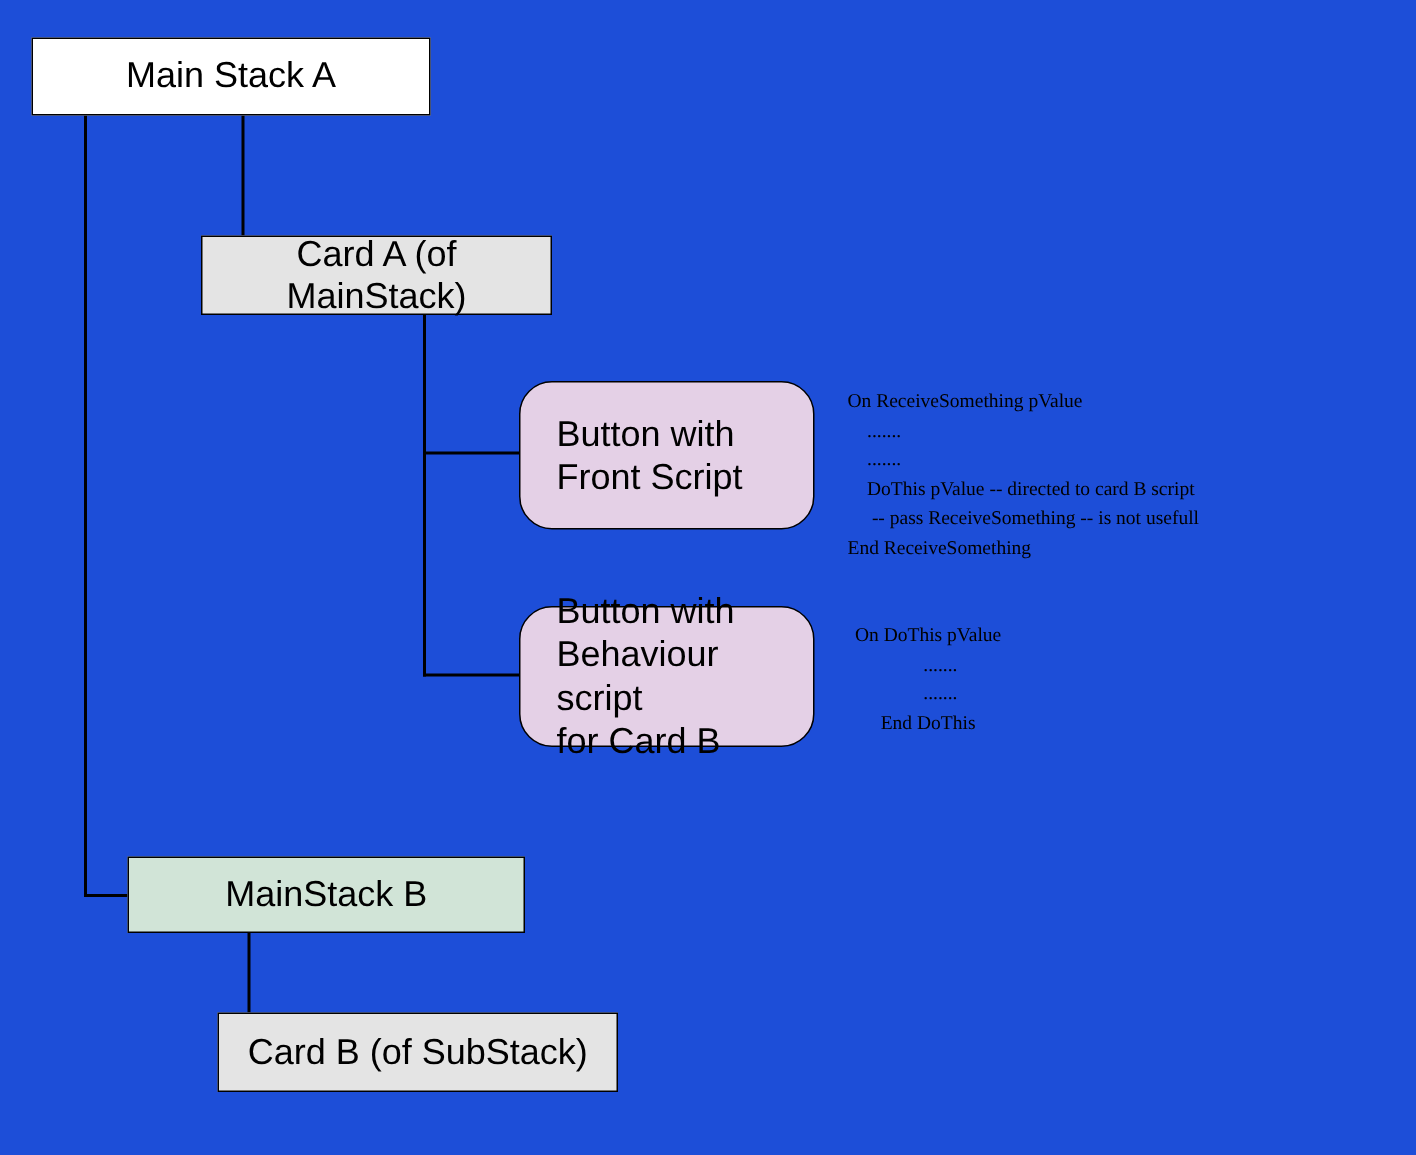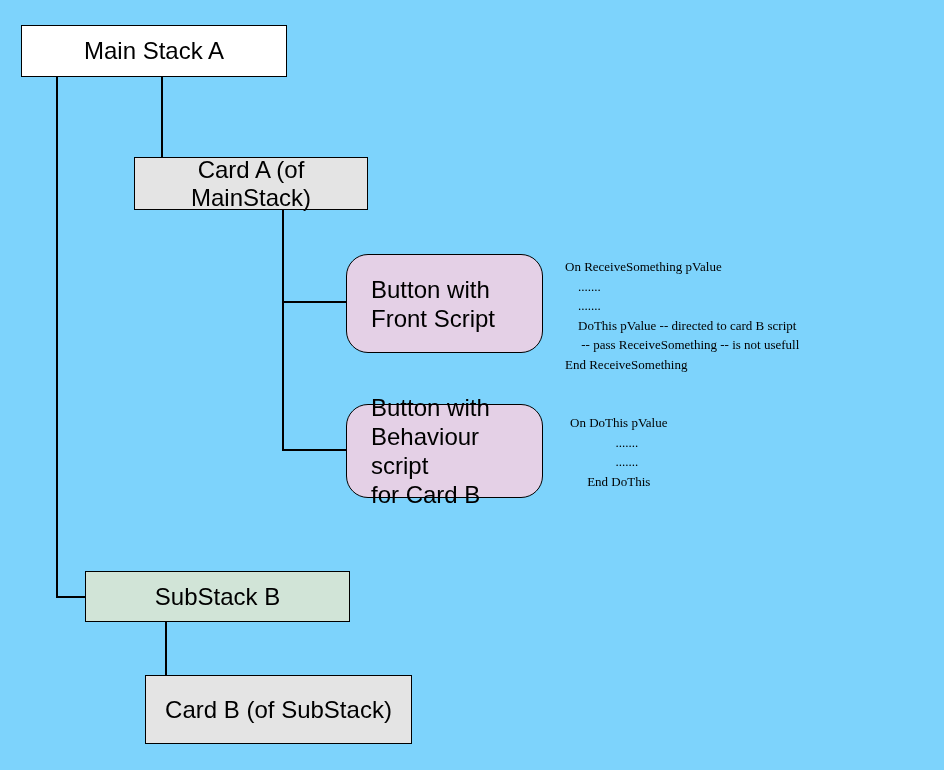--- a/index.html
+++ b/index.html
@@ -1,20 +1,20 @@
 <!DOCTYPE html>
 <html><head>
 <meta charset="utf-8">
 <style>
   html, body { margin: 0; padding: 0; }
   .canvas {
     position: relative;
     width: 944px;
     height: 770px;
-    background: #7dd3fc;
+    background: #1d4ed8;
     color: #000;
     font-family: "Liberation Sans", sans-serif;
     overflow: hidden;
   }
   .line { position: absolute; background: #000; }
   .node {
     position: absolute;
     box-sizing: border-box;
     border: 1.5px solid #000;
     display: flex;
@@ -37,21 +37,21 @@
     left: 346px; top: 404px; width: 197px; height: 94px;
     background: #e4d0e6; border-radius: 22px;
     justify-content: flex-start; padding-left: 24px;
   }
   #button-front-script .node-label,
   #button-behaviour-script .node-label {
     text-align: left;
     line-height: 29px;
   }
   #substack-b     { left: 85px;  top: 571px; width: 265px; height: 51px; background: #d1e4d7; }
-  #card-b         { left: 145px; top: 675px; width: 267px; height: 69px; background: #e4e4e4; }
+  #card-b         { left: 145px; top: 675px; width: 267px; height: 53px; background: #e4e4e4; }
 
   
   #line-main-to-substack   { left: 56px;  top: 77px;  width: 2px;  height: 521px; }
   #line-substack-elbow     { left: 56px;  top: 596px; width: 29px; height: 2px; }
   #line-main-to-carda      { left: 161px; top: 77px;  width: 2px;  height: 80px; }
   #line-carda-down         { left: 282px; top: 210px; width: 2px;  height: 241px; }
   #line-branch-front       { left: 282px; top: 301px; width: 65px; height: 2px; }
   #line-branch-behaviour   { left: 282px; top: 449px; width: 65px; height: 2px; }
   #line-substack-to-cardb  { left: 165px; top: 622px; width: 2px;  height: 53px; }
 
@@ -93,21 +93,21 @@
 Front Script</span>
   </div>
 
   <div class="node" id="button-behaviour-script">
     <span class="node-label">Button with
 Behaviour script
 for Card B</span>
   </div>
 
   <div class="node" id="substack-b">
-    <span class="node-label">SubStack B</span>
+    <span class="node-label">MainStack B</span>
   </div>
 
   <div class="node" id="card-b">
     <span class="node-label">Card B (of SubStack)</span>
   </div>
 
   <pre class="script" id="front-script-code">On ReceiveSomething pValue
     .......
     .......
     DoThis pValue -- directed to card B script

